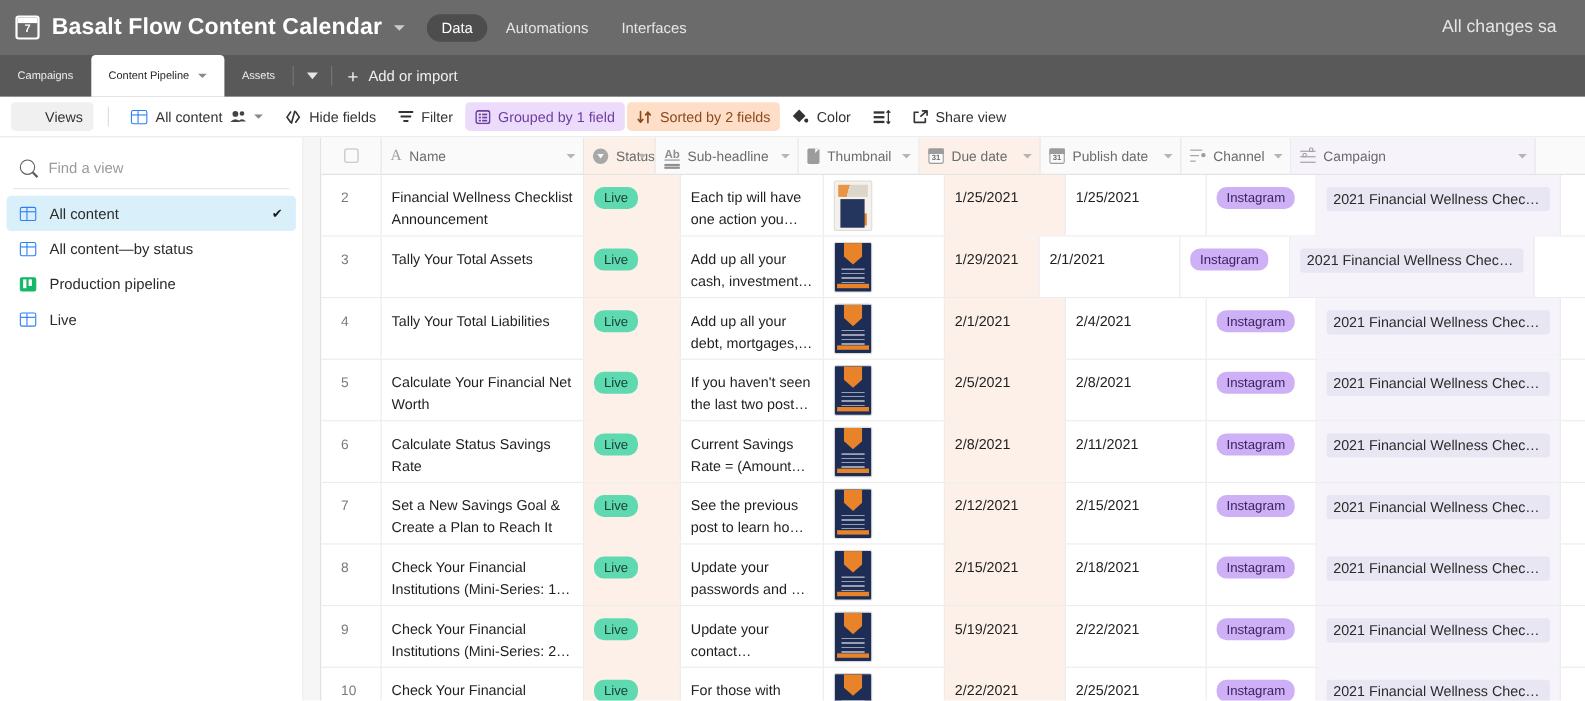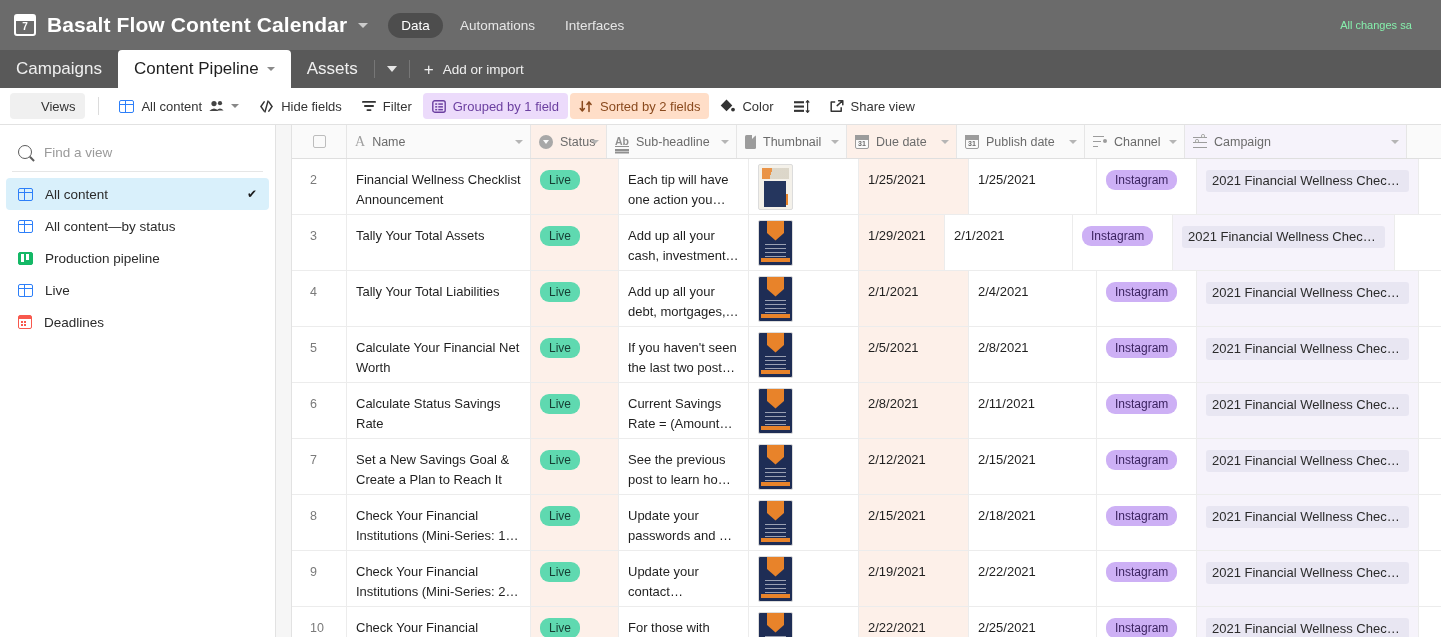--- a/index.html
+++ b/index.html
@@ -41,32 +41,32 @@
     border-top: 5px solid rgba(255,255,255,.65);
   }
   .top-tabs { display: flex; align-items: center; margin-left: 20px; gap: 4px; }
   .top-tab {
     font-size: 13.5px; color: #e6e6e6; padding: 5px 13px;
     border-radius: 14px; white-space: nowrap; cursor: pointer;
   }
   .top-tab.active { background: #4d4d4d; color: #fff; }
   .save-status {
     position: absolute; right: 0px; top: 50%; transform: translateY(-50%);
-    font-size: 11px; color: #86efac; white-space: nowrap;
-    width: 130px; overflow: hidden; text-align: center;
+    font-size: 16px; color: #e5e5e5; white-space: nowrap;
+    width: 130px; overflow: hidden;
   }
 
   
   .tabbar {
     height: 38px; background: #595959;
     display: flex; align-items: stretch; padding-left: 0;
   }
   .tbl-tab {
     display: flex; align-items: center; padding: 0 16px;
-    font-size: 17px; color: #f0f0f0; cursor: pointer; white-space: nowrap;
+    font-size: 10px; color: #f0f0f0; cursor: pointer; white-space: nowrap;
   }
   .tbl-tab.active {
     background: #fff; color: #1f1f1f; font-weight: normal;
     border-radius: 4px 4px 0 0;
   }
   .tbl-tab .chev {
     width: 0; height: 0; margin-left: 8px;
     border-left: 4px solid transparent; border-right: 4px solid transparent;
     border-top: 4px solid #8a8a8a;
   }
@@ -405,40 +405,36 @@
       <span>All content—by status</span>
     </div>
     <div class="view-item">
       <span class="vi-kanban"></span>
       <span>Production pipeline</span>
     </div>
     <div class="view-item">
       <span class="vi-grid"></span>
       <span>Live</span>
     </div>
-    <div class="view-item">
-      <span class="vi-cal"></span>
-      <span>Deadlines</span>
-    </div>
   </div>
 
   <div class="grid-wrap">
     <div class="gutter"></div>
     <div class="grid">
 
       <div class="hdr-row">
         <div class="hdr-cell hdr-cb" style="width:55px">
           <span class="cbx"></span>
         </div>
         <div class="hdr-cell" style="width:184px">
           <span class="fi fi-A">A</span>
           <span>Name</span>
           <span class="hdr-chev"></span>
         </div>
-        <div class="hdr-cell tint-sort" style="width:76px">
+        <div class="hdr-cell tint-sort" style="width:65px">
           <span class="fi fi-select"></span>
           <span>Status</span>
           <span class="hdr-chev"></span>
         </div>
         <div class="hdr-cell" style="width:130px">
           <span class="fi fi-ab">Ab</span>
           <span>Sub-headline</span>
           <span class="hdr-chev"></span>
         </div>
         <div class="hdr-cell" style="width:110px">
@@ -668,21 +664,21 @@
               <span class="badge live">Live</span>
             </div>
             <div class="cell" style="width:130px">
               <span class="txt">Update your contact informatio…</span>
             </div>
             <div class="cell thumb-cell" style="width:110px">
               <span class="thumb poster">
                 <i></i>
               </span>
             </div>
-            <div class="cell tint-sort" style="width:110px">2/19/2021</div>
+            <div class="cell tint-sort" style="width:110px">5/19/2021</div>
             <div class="cell" style="width:128px">2/22/2021</div>
             <div class="cell" style="width:100px">
               <span class="badge ig">Instagram</span>
             </div>
             <div class="cell tint-group" style="width:222px">
               <span class="chip">2021 Financial Wellness Checklist</span>
             </div>
           </div>
           <div class="row">
             <div class="cell num" style="width:55px">10</div>

